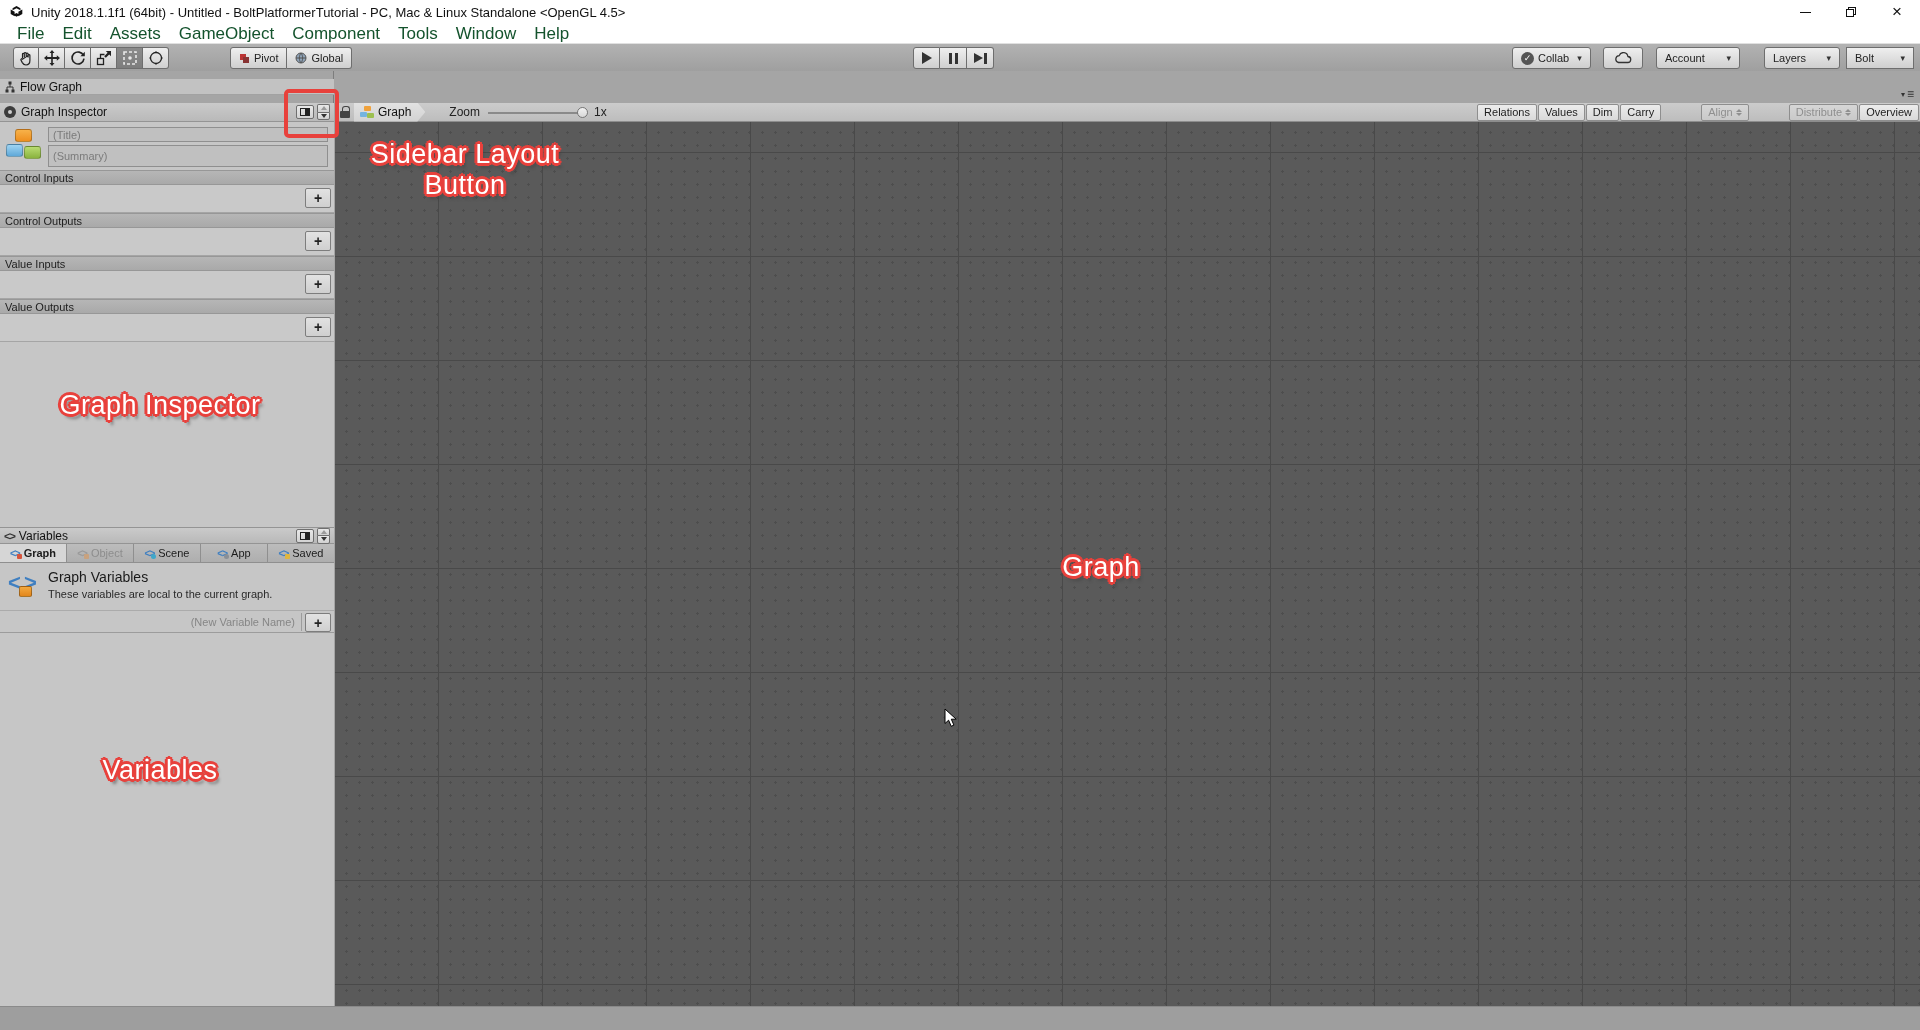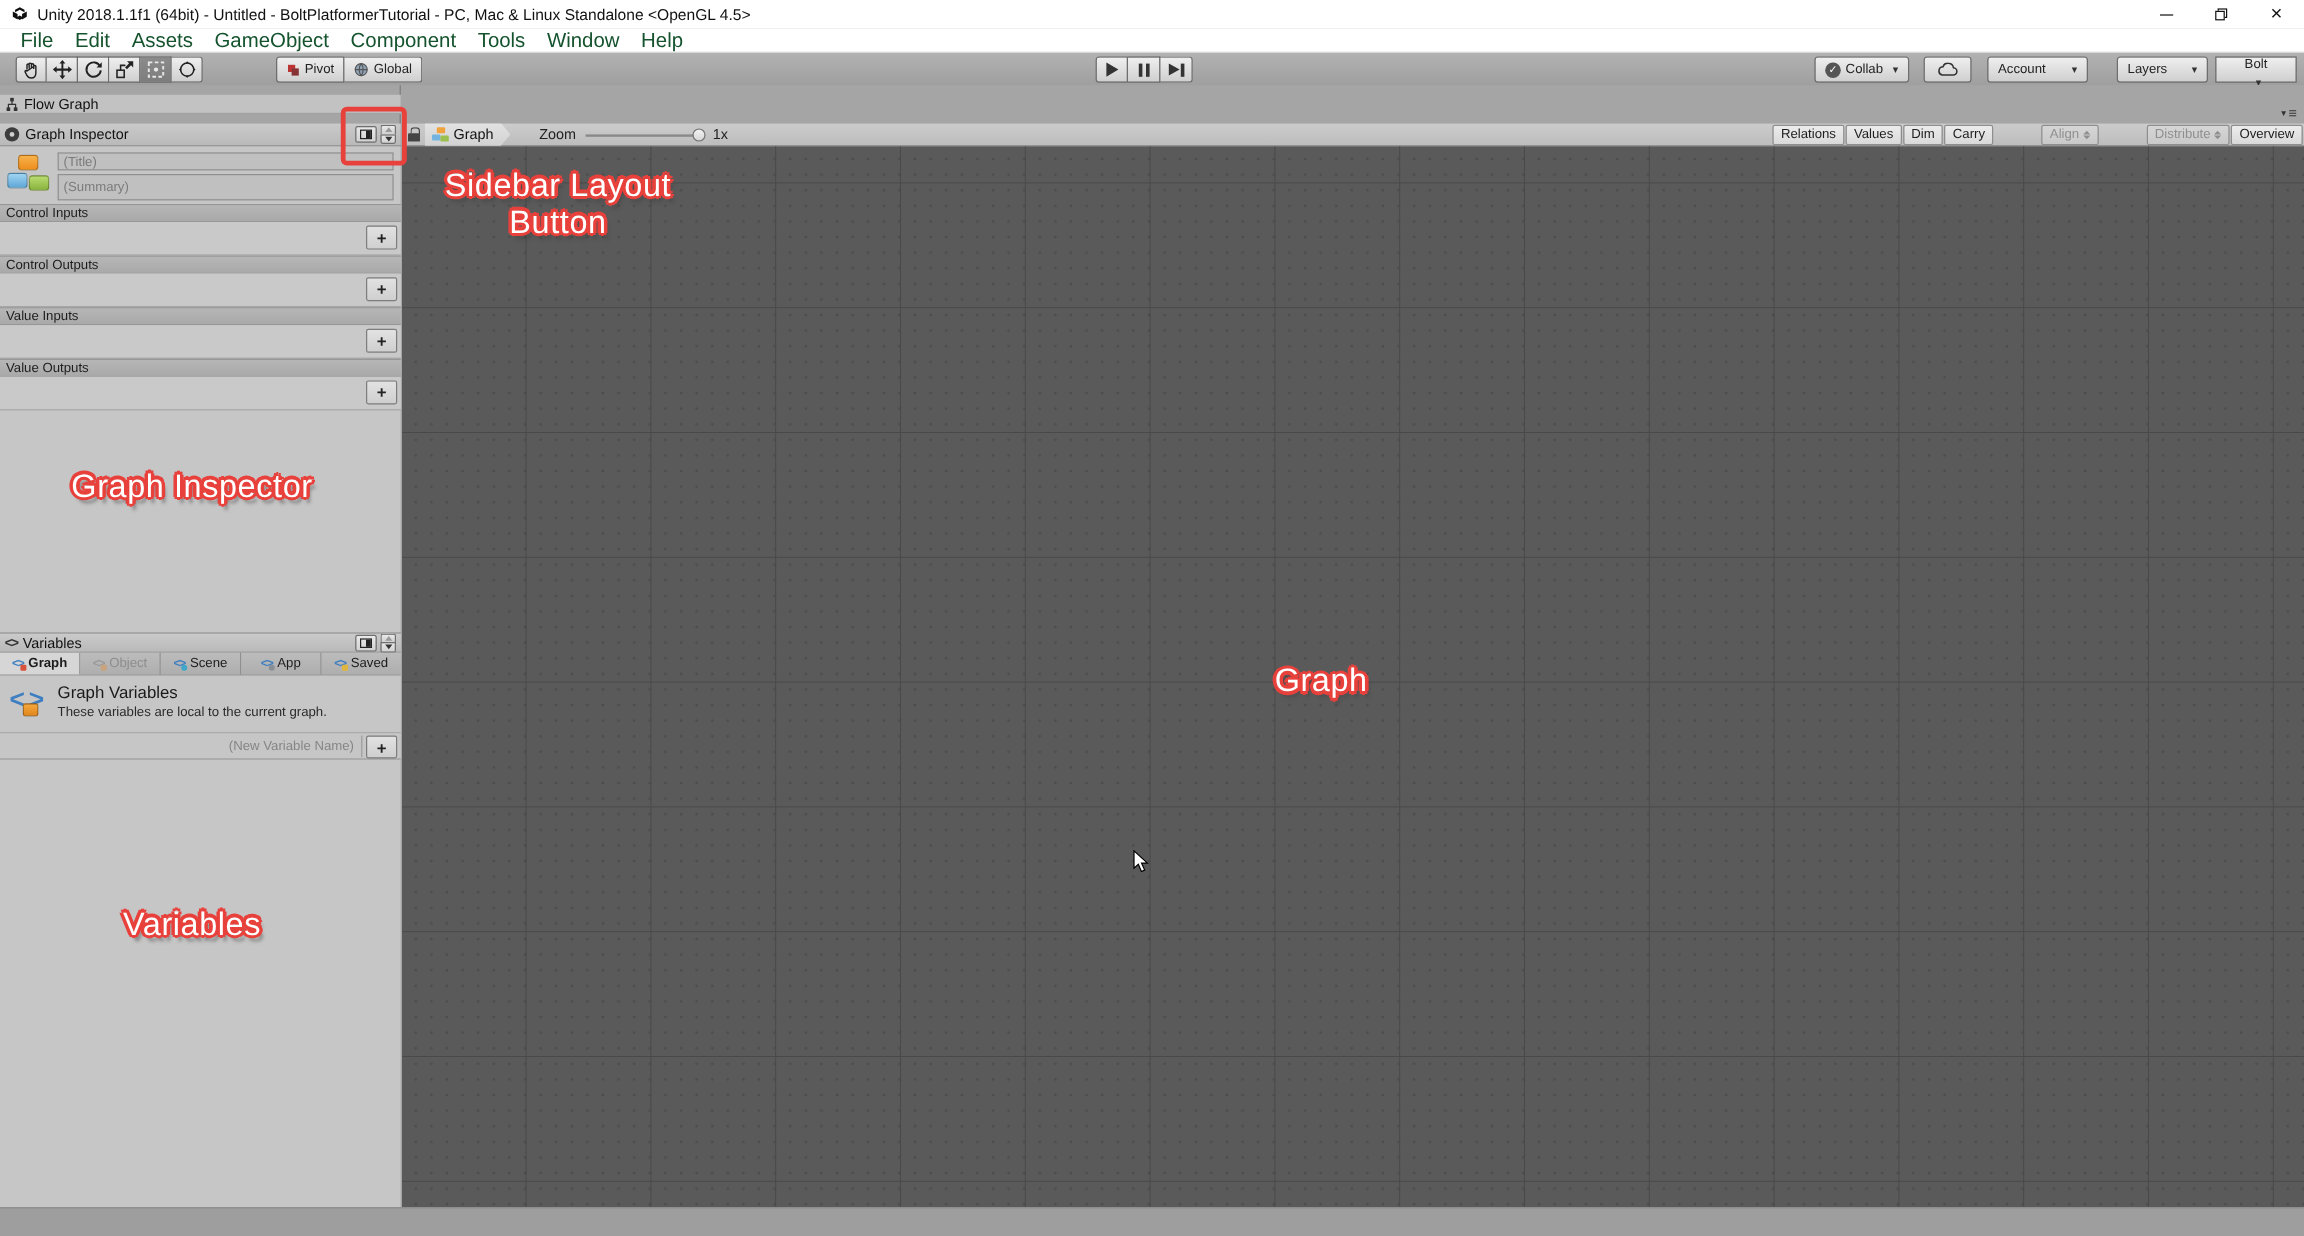--- a/index.html
+++ b/index.html
@@ -274,21 +274,21 @@
         <span class="caret">▾</span>
       </div>
     </div>
     <div class="seg" style="left:1764px;">
       <div class="tbtn lbl-btn" style="border-radius:3px;border-left:1px solid #6e6e6e;width:76px;justify-content:space-between;">
         <span>Layers</span>
         <span class="caret">▾</span>
       </div>
     </div>
     <div class="seg" style="left:1846px;">
-      <div class="tbtn lbl-btn" style="border-radius:0;border-left:1px solid #6e6e6e;width:68px;justify-content:space-between;flex-direction:column;">
+      <div class="tbtn lbl-btn" style="border-radius:0;border-left:1px solid #6e6e6e;width:68px;justify-content:space-between;">
         <span>Bolt</span>
         <span class="caret">▾</span>
       </div>
     </div>
   </div>
 
   <div class="workspace">
 
     <div class="sidebar">
       <div class="flowtab">

